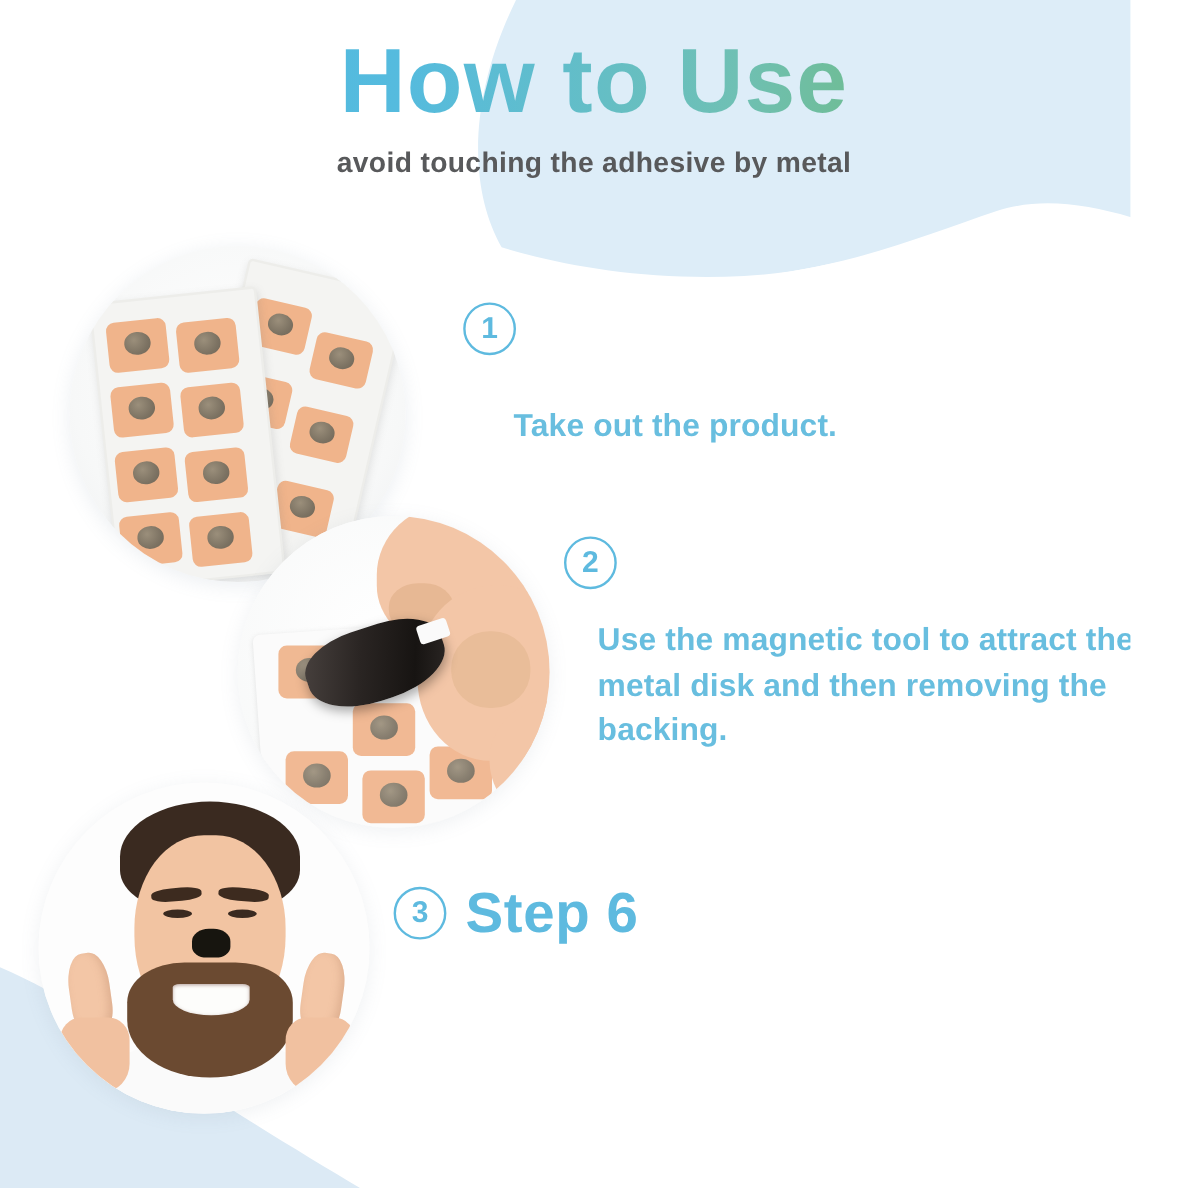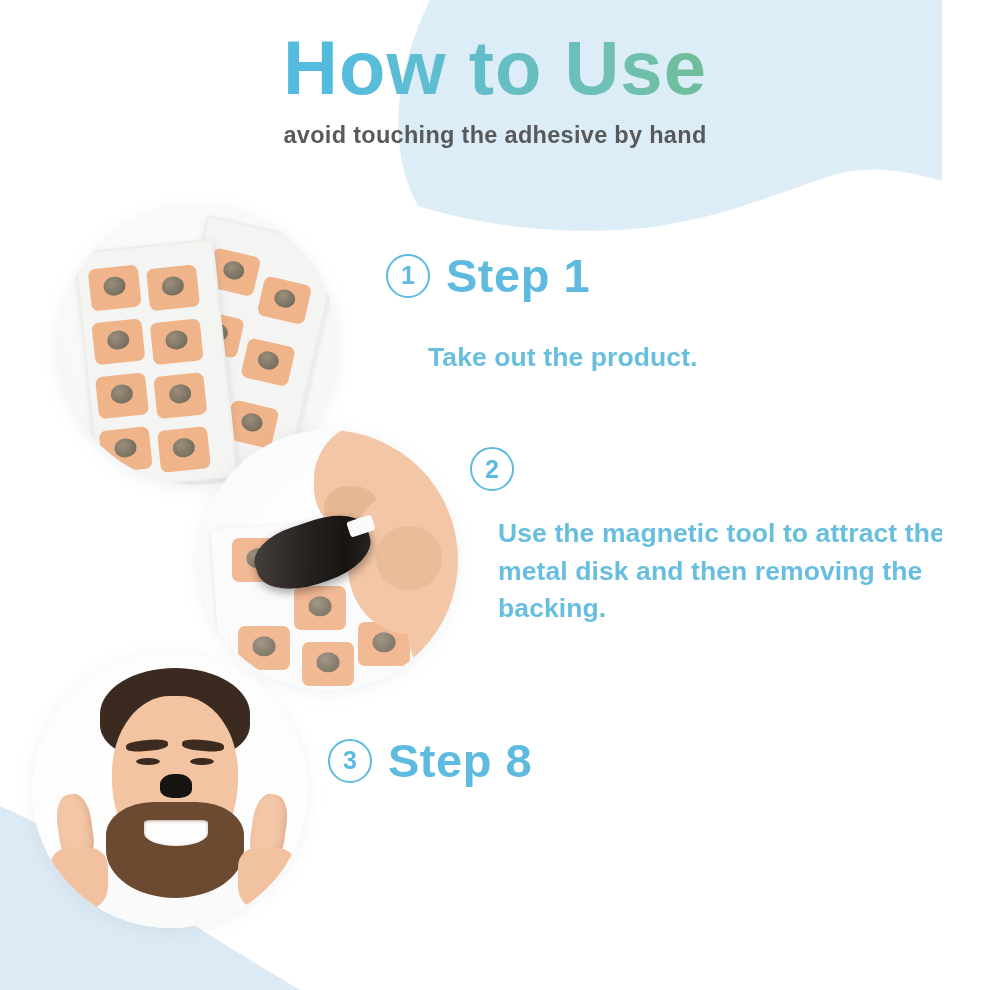--- a/index.html
+++ b/index.html
@@ -248,21 +248,21 @@
              C 760 208, 860 176, 990 192
              L990 990 L360 990 Z"></path>
 
     <path fill="#DCEAF5" d="M0 806 L0 990 L300 990
              C 250 960, 180 918, 120 876
              C 80 848, 38 822, 0 806 Z"></path>
   </svg>
 
   <div class="header">
     <h1 class="title">How to Use</h1>
-    <p class="subtitle">avoid touching the adhesive by hand</p>
+    <p class="subtitle">avoid touching the adhesive by metal</p>
   </div>
 
   <div class="photo-circle" id="photo-1">
     <div class="scene">
       <div style="position:absolute;inset:0;background:radial-gradient(circle at 50% 42%, #ffffff 0%, #f7f8f8 64%, #eceeef 100%);"></div>
 
       <div class="sheet" style="left:120px;top:22px;width:132px;height:244px;transform:rotate(13deg);">
         <div class="patch" style="left:12px;top:28px;width:48px;height:40px;"></div>
         <div class="patch" style="left:68px;top:44px;width:48px;height:40px;"></div>
         <div class="patch" style="left:10px;top:92px;width:48px;height:40px;"></div>
@@ -331,32 +331,31 @@
       <div class="thumb" style="left:26px;top:142px;width:34px;height:66px;transform:rotate(-8deg);"></div>
       <div class="fist" style="left:18px;top:196px;width:58px;height:62px;"></div>
       <div class="thumb" style="left:220px;top:142px;width:34px;height:66px;transform:rotate(8deg);"></div>
       <div class="fist" style="left:206px;top:196px;width:58px;height:62px;"></div>
     </div>
   </div>
 
   <div class="step" id="step-1">
     <div class="step-head">
       <span class="step-num">1</span>
-      <span class="step-title">Step 1</span>
     </div>
     <div class="step-body">Take out the product.</div>
   </div>
 
   <div class="step" id="step-2">
     <div class="step-head">
       <span class="step-num">2</span>
     </div>
     <div class="step-body">Use the magnetic tool to attract the metal disk and then removing the backing.</div>
   </div>
 
   <div class="step" id="step-3">
     <div class="step-head">
       <span class="step-num">3</span>
-      <span class="step-title">Step 8</span>
+      <span class="step-title">Step 6</span>
     </div>
   </div>
 
 </div>
 
 </body></html>

